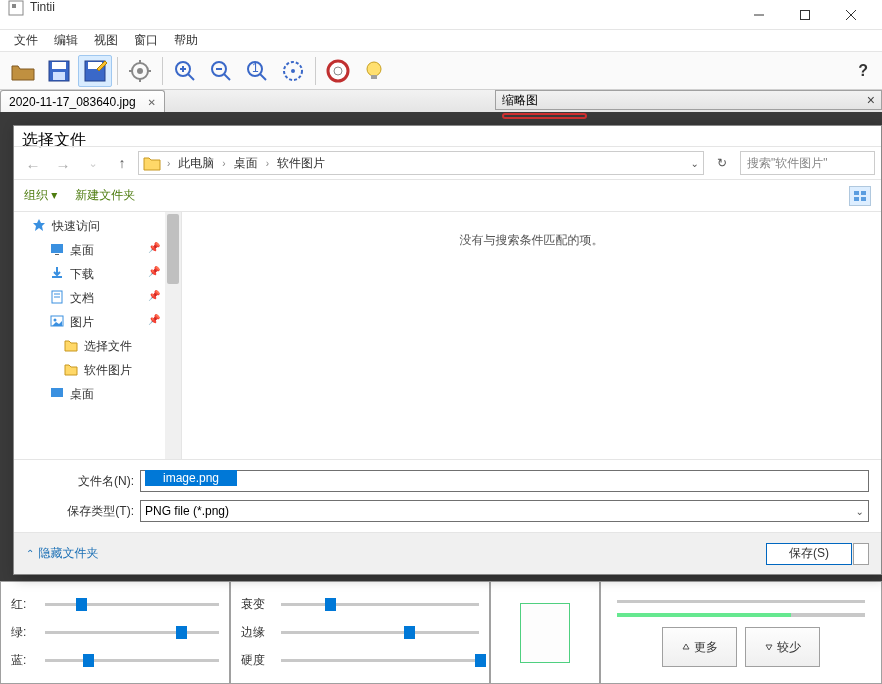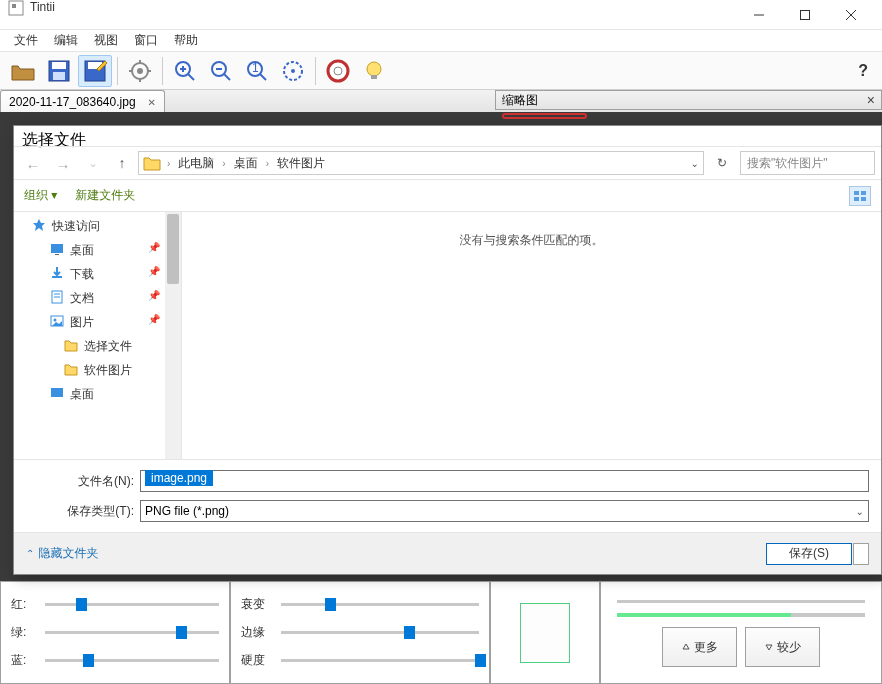--- a/index.html
+++ b/index.html
@@ -303,21 +303,21 @@
             <rect x="1" y="2" width="12" height="9" fill="#3a90e0"></rect>
           </svg>
           <span>桌面</span>
         </div>
     </div>
     <div class="content">没有与搜索条件匹配的项。</div>
   </div>
   <div class="dlg-fields">
     <div class="field-row">
       <div class="field-label">文件名(N):</div>
-      <div class="field-input"><span class="sel" style="background:#0078d7;color:#fff;padding:1px 6px">image.png</span></div>
+      <div class="field-input"><span class="sel" style="background:#0078d7;color:#fff;padding:1px 18px">image.png</span></div>
     </div>
     <div class="field-row" style="margin-bottom:0">
       <div class="field-label">保存类型(T):</div>
       <div class="field-combo">
           <span>PNG file (*.png)</span>
           <span class="dd">⌄</span>
         </div>
     </div>
   </div>
   <div class="dlg-footer">

